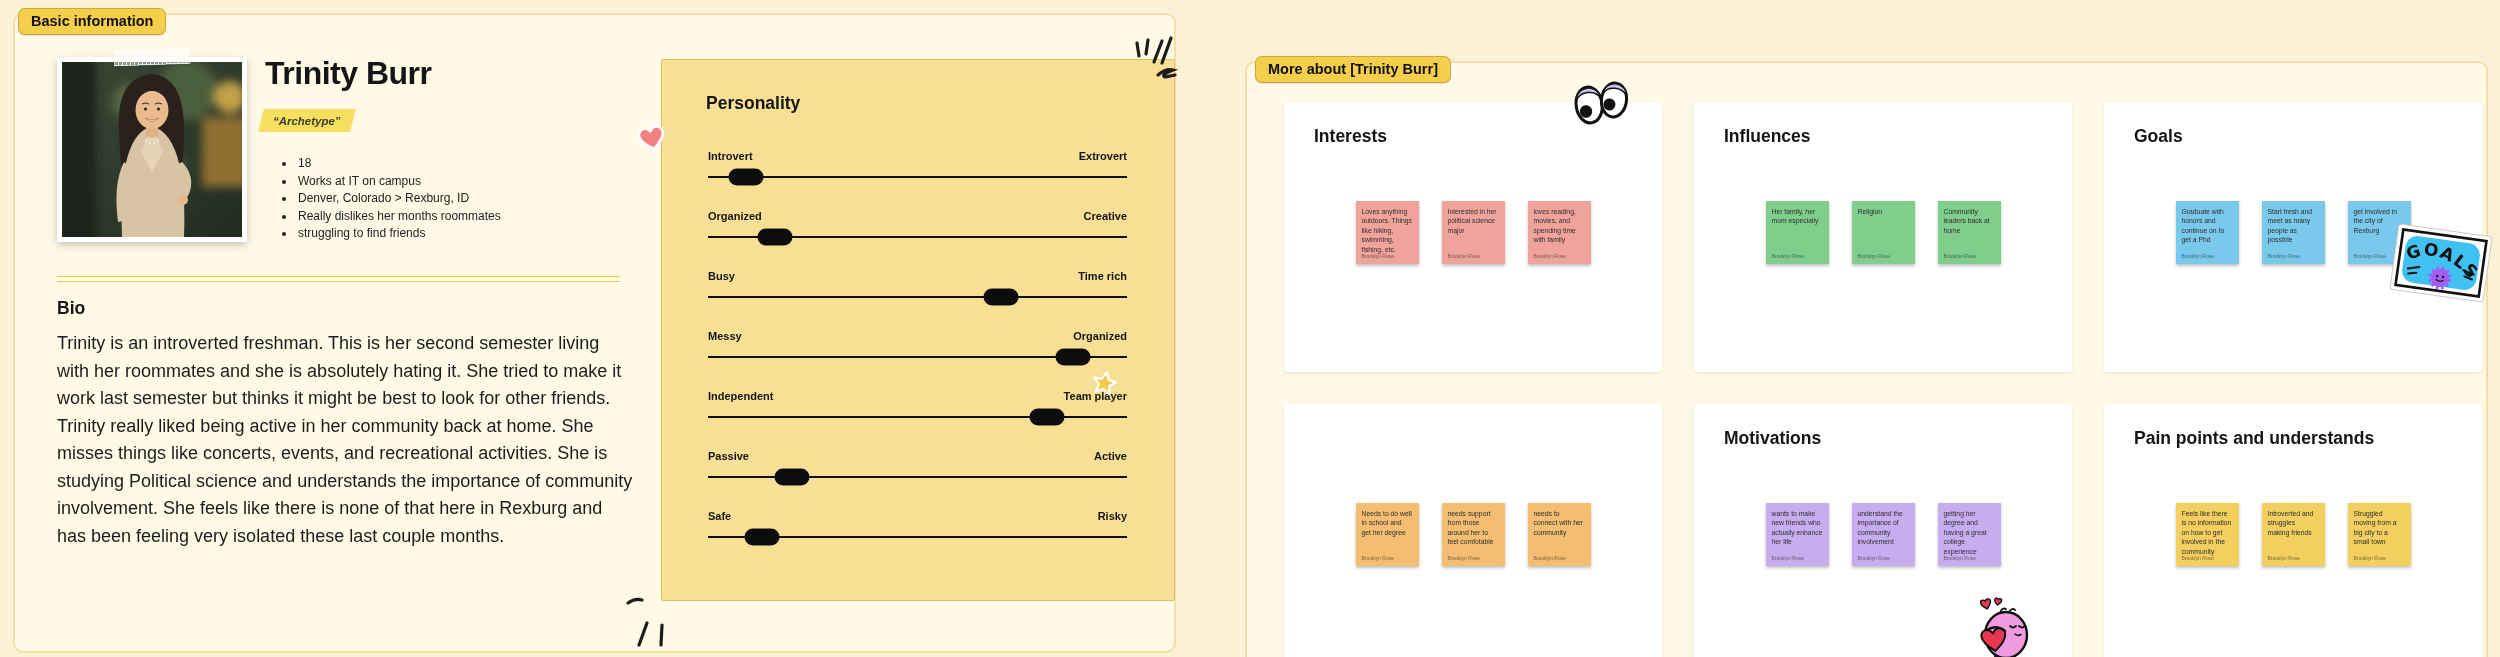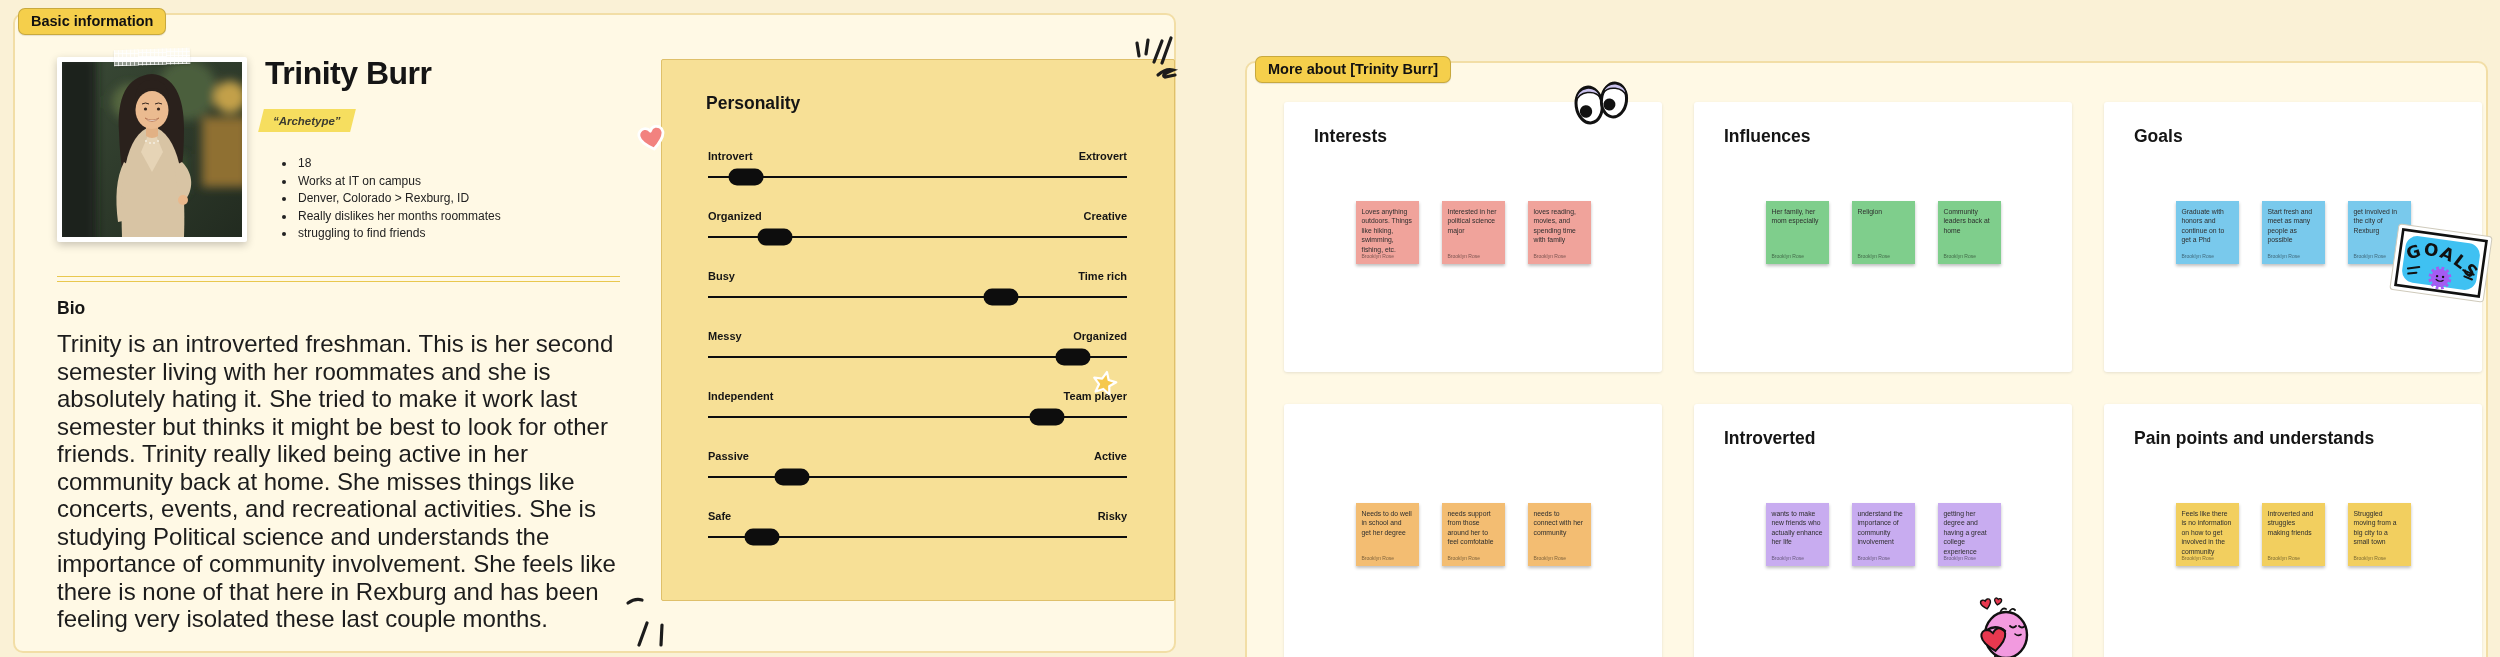--- a/index.html
+++ b/index.html
@@ -34,21 +34,21 @@
   .archetype .txt{display:inline-block;transform:skewX(14deg);font-style:italic;font-weight:700;
                   font-size:11.5px;color:#3c3c30;}
   .facts{position:absolute;left:268px;top:140px;margin:0;padding:0 0 0 13px;
          font-size:12px;line-height:17.5px;color:#222;}
   .facts li{padding-left:2px;}
 
   .divider{position:absolute;left:42px;top:261px;width:563px;height:4px;
            border-top:1.5px solid #E9C84E;border-bottom:1.5px solid #E9C84E;}
   .bio-heading{position:absolute;left:42px;top:283px;margin:0;font-size:17.5px;font-weight:700;}
   .bio-text{position:absolute;left:42px;top:315px;width:577px;margin:0;
-            font-size:24px;line-height:27.5px;color:#1c1c1c;}
+            font-size:18px;line-height:27.5px;color:#1c1c1c;}
 
   
   .personality-card{position:absolute;left:646px;top:44px;width:514px;height:542px;
                     background:#F7E096;border:1.5px solid #DFC06A;border-radius:2px;box-sizing:border-box;}
   .p-title{margin:33px 0 0 44px;font-size:17.5px;font-weight:700;}
   .sliders{margin:36px 47px 0 46px;}
   .srow{margin-bottom:32px;}
   .slabels{display:flex;justify-content:space-between;font-size:11px;font-weight:700;line-height:13px;text-align:center;}
   .strack{position:relative;height:2px;background:#0d0d0d;margin-top:13px;}
   .sknob{position:absolute;top:50%;transform:translate(-50%,-50%);width:35px;height:17px;
@@ -304,21 +304,21 @@
               <div class="sticky-text">needs support from those around her to feel comfotable</div>
               <div class="sticky-author">Brooklyn Rose</div>
             </div>
             <div class="sticky" style="background: rgb(243, 189, 114);">
               <div class="sticky-text">needs to connect with her community</div>
               <div class="sticky-author">Brooklyn Rose</div>
             </div>
           </div>
         </article>
         <article class="card">
-          <h3 class="card-title">Introverted</h3>
+          <h3 class="card-title">Motivations</h3>
           <div class="note-row">
             <div class="sticky" style="background: rgb(200, 172, 240);">
               <div class="sticky-text">wants to make new friends who actually enhance her life</div>
               <div class="sticky-author">Brooklyn Rose</div>
             </div>
             <div class="sticky" style="background: rgb(200, 172, 240);">
               <div class="sticky-text">understand the importance of community involvement</div>
               <div class="sticky-author">Brooklyn Rose</div>
             </div>
             <div class="sticky" style="background: rgb(200, 172, 240);">

